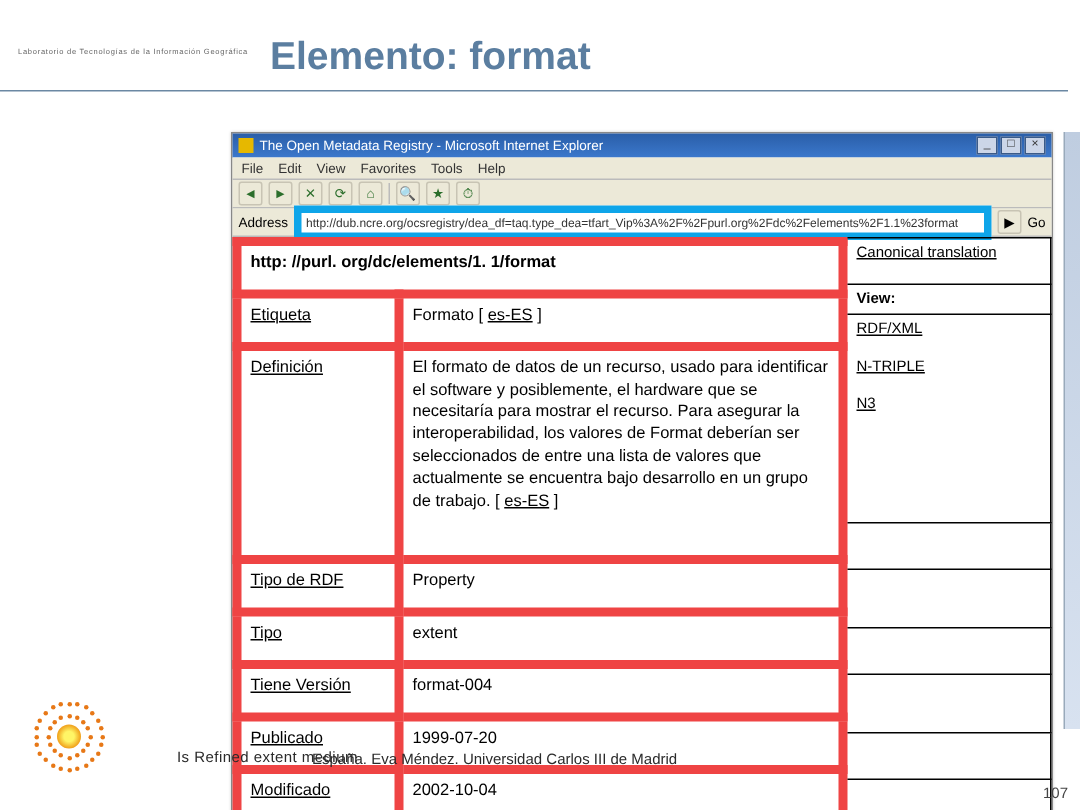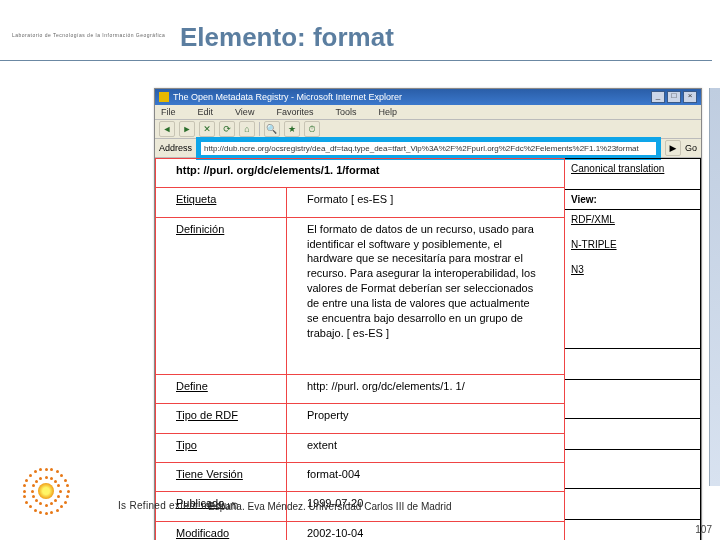--- a/index.html
+++ b/index.html
@@ -9,32 +9,32 @@
 .logo-latin{color:#555}
 .logo-geo{color:#fff;background:#d92b1c;padding:0 4px;margin-left:2px}
 .logo-sub{position:absolute;top:32px;left:12px;font-size:5px;color:#666;letter-spacing:0.5px}
 .title{position:absolute;top:22px;left:180px;font-size:26px;font-weight:bold;color:#5b7ea0}
 .hr{position:absolute;top:60px;left:0;right:8px;height:1px;background:#6b88a3}
 .browser{position:absolute;top:88px;left:154px;width:546px;background:#fff;border:1px solid #888;box-shadow:0 0 2px rgba(0,0,0,0.2)}
 .titlebar{height:16px;background:linear-gradient(#2a5ea8,#3b78cc);display:flex;align-items:center;padding:0 4px;color:#fff;font-size:9px}
 .tb-icon{width:10px;height:10px;background:#e6b800;margin-right:4px}
 .titlebar .winbtns{margin-left:auto;display:flex;gap:2px}
 .winbtn{width:12px;height:10px;background:#ccd6e8;border:1px solid #3a5a88;font-size:8px;line-height:8px;text-align:center;color:#333}
-.menubar{height:14px;background:#ece9d8;border-bottom:1px solid #bbb;display:flex;gap:22px;padding:0 6px;font-size:9px;align-items:center;color:#333}
+.menubar{height:14px;background:#ece9d8;border-bottom:1px solid #bbb;display:flex;gap:10px;padding:0 6px;font-size:9px;align-items:center;color:#333}
 .toolbar{height:18px;background:#ece9d8;border-bottom:1px solid #bbb;display:flex;align-items:center;padding:0 4px;gap:4px;font-size:9px;color:#555}
 .tbbtn{width:14px;height:14px;border:1px solid #c8c4b4;border-radius:2px;display:flex;align-items:center;justify-content:center;font-size:9px;color:#2b6e2b}
 .addrbar{height:18px;background:#ece9d8;border-bottom:1px solid #bbb;display:flex;align-items:center;padding:0 4px;gap:4px;font-size:9px}
 .addr-input{flex:1;height:13px;background:#fff;border:5px solid #0ea5e9;font-size:8px;padding:0 3px;display:flex;align-items:center;color:#333;overflow:hidden;white-space:nowrap}
 .go-btn{width:14px;height:14px;border:1px solid #c8c4b4;border-radius:2px;display:flex;align-items:center;justify-content:center;font-size:9px}
 .content-row{display:flex}
 .maintable{border-collapse:collapse;width:410px;font-size:11px;font-family:Verdana,Geneva,sans-serif}
-.maintable td{border:1px solid #ef4444;padding:4px 20px;vertical-align:top;line-height:1.35}
+.maintable td{border:6px solid #ef4444;padding:4px 6px;vertical-align:top;line-height:1.35}
 .maintable td.k{width:90px}
 .u{text-decoration:underline}
-.linkish{color:#000}
+.linkish{text-decoration:underline;color:#000}
 .sidecol{width:136px;border-left:0}
 .sidecol table{border-collapse:collapse;width:100%;font-size:10px;font-family:Verdana,Geneva,sans-serif}
 .sidecol td{border:1px solid #000;border-left:0;padding:4px 6px;vertical-align:top}
 .sun-icon{position:absolute;left:20px;top:465px;width:52px;height:52px}
 .sun-icon .dots{position:absolute;inset:0}
 .sun-dot{position:absolute;width:3px;height:3px;background:#e77817;border-radius:50%}
 .sun-core{position:absolute;left:18px;top:18px;width:16px;height:16px;border-radius:50%;background:radial-gradient(circle,#fff566 30%,#f0a01a 70%)}
 .footer{position:absolute;left:118px;top:500px;right:30px;font-size:10px;color:#2a2a2a;line-height:1.25}
 .footer .ir{letter-spacing:0.3px}
 .pagenum{position:absolute;right:8px;bottom:5px;font-size:10px;color:#444}
@@ -93,24 +93,20 @@
             <tr>
         <td colspan="2"><b>http: //purl. org/dc/elements/1. 1/format</b></td>
       </tr>
       <tr>
               <td class="k u">Etiqueta</td>
               <td>Formato [ <span class="linkish">es-ES</span> ]</td>
             </tr>
       <tr>
               <td class="k u">Definición</td>
               <td>El formato de datos de un recurso, usado para identificar el software y posiblemente, el hardware que se necesitaría para mostrar el recurso. Para asegurar la interoperabilidad, los valores de Format deberían ser seleccionados de entre una lista de valores que actualmente se encuentra bajo desarrollo en un grupo de trabajo. [ <span class="linkish">es-ES</span> ]</td>
-            </tr>
-      <tr>
-              <td class="k u">Define</td>
-              <td>http: //purl. org/dc/elements/1. 1/</td>
             </tr>
       <tr>
               <td class="k u">Tipo de RDF</td>
               <td>Property</td>
             </tr>
       <tr>
               <td class="k u">Tipo</td>
               <td>extent</td>
             </tr>
       <tr>

